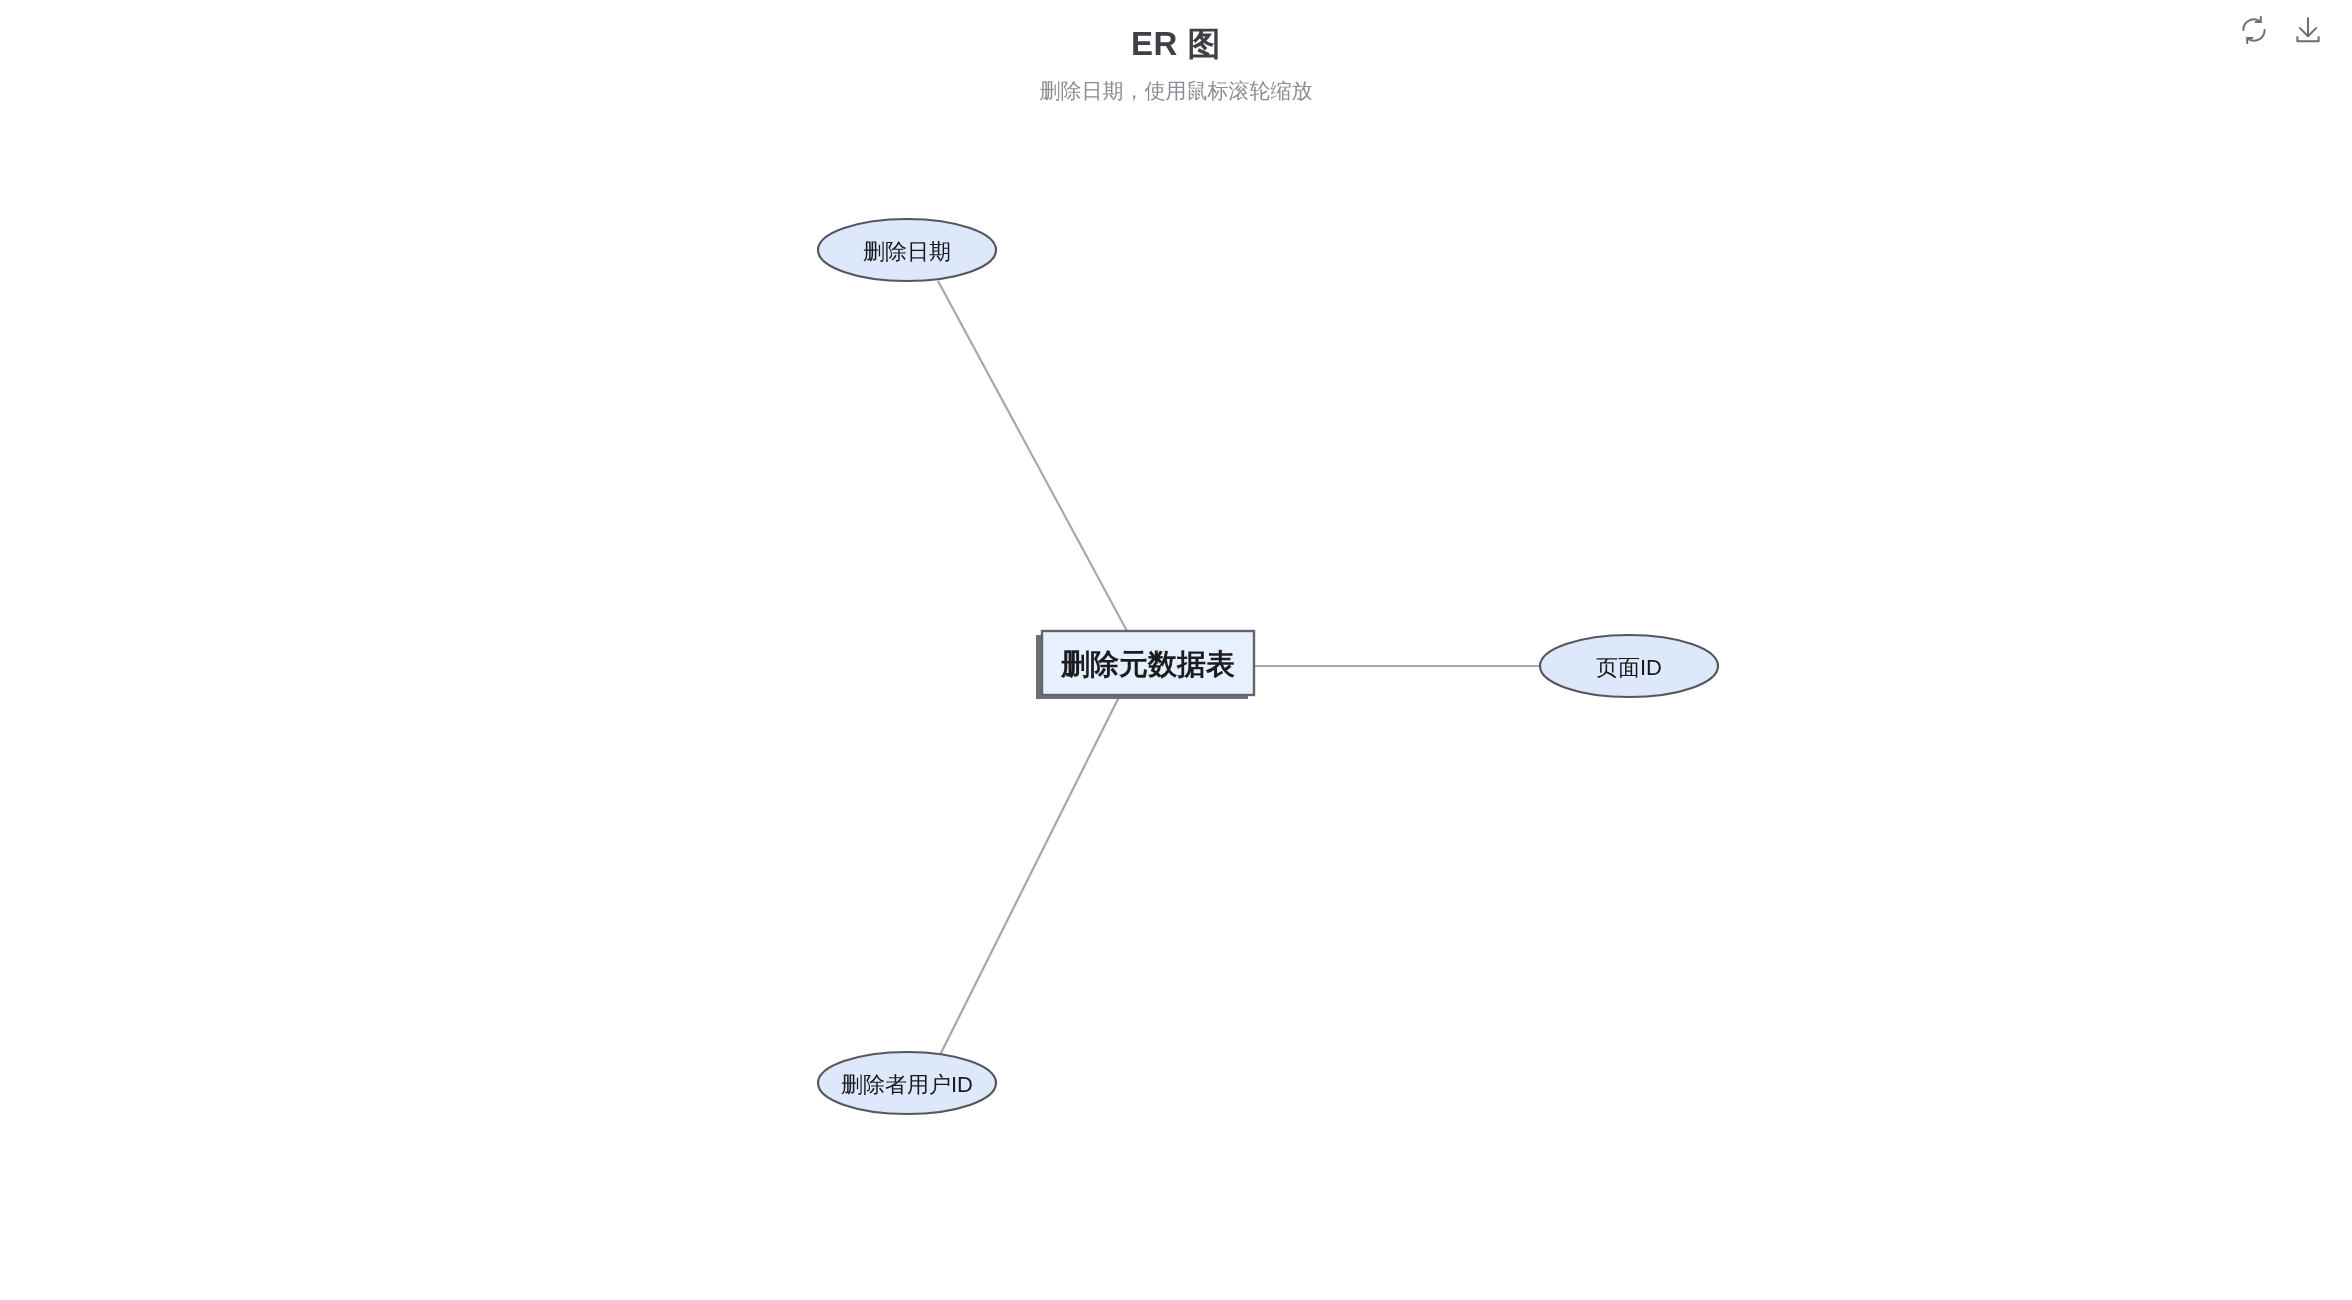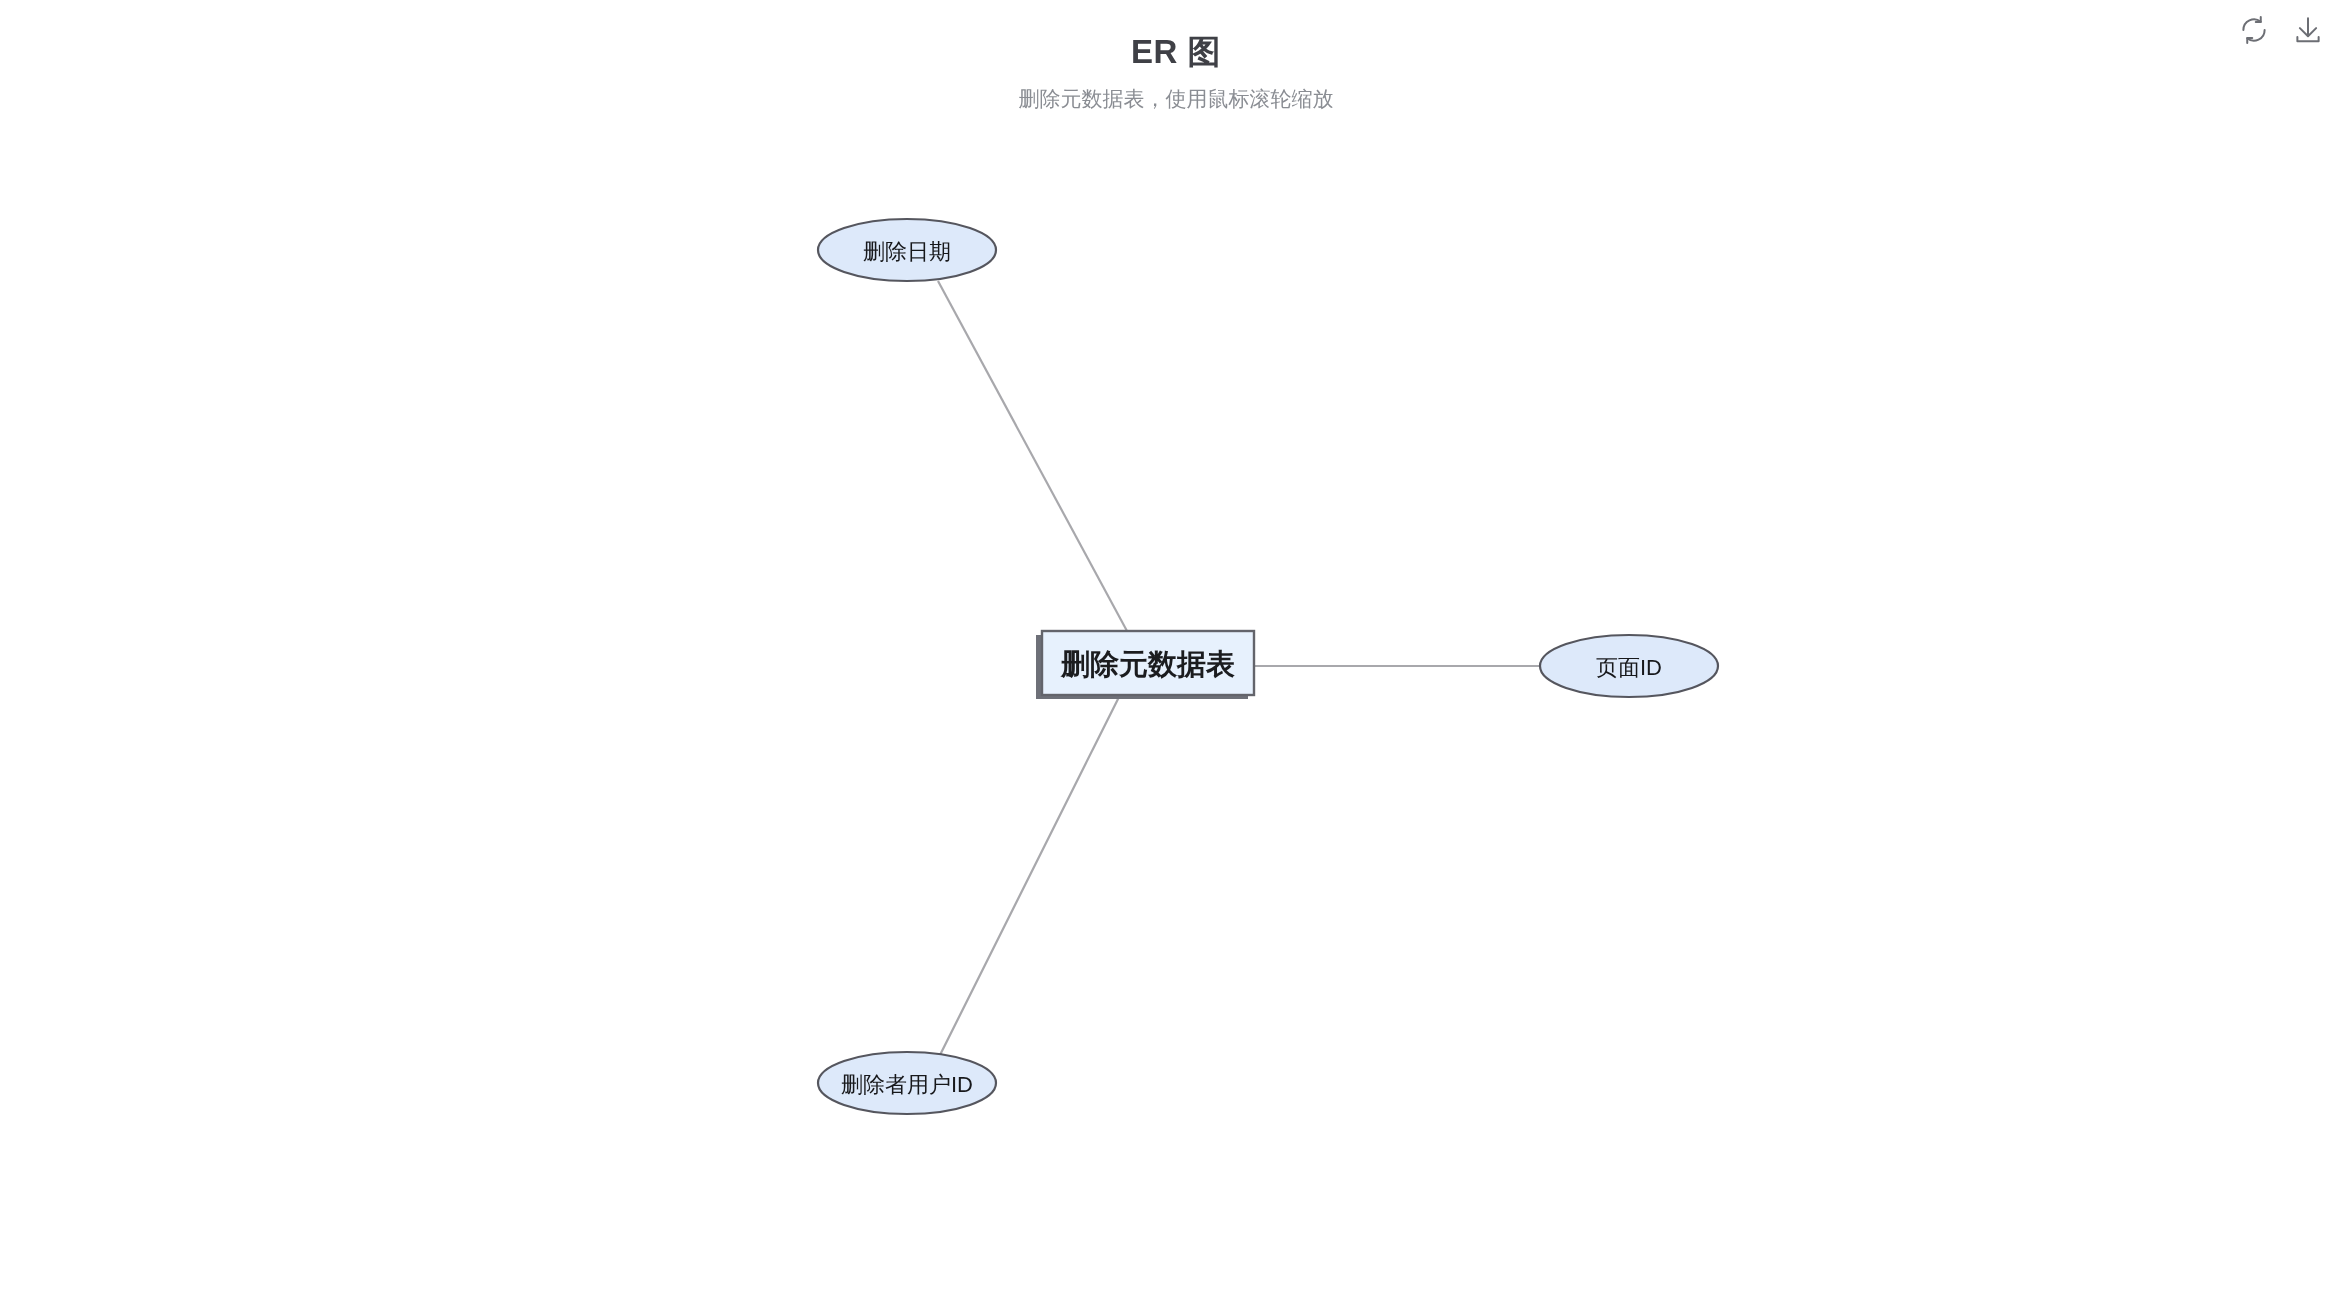--- a/index.html
+++ b/index.html
@@ -40,21 +40,21 @@
   }
   .tool-btn svg { display: block; }
 
   
   .header {
     position: absolute;
     top: 0;
     left: 0;
     width: 2352px;
     text-align: center;
-    padding-top: 34px;
+    padding-top: 26px;
     pointer-events: none;
   }
   .page-title {
     font-size: 33px;
     font-weight: bold;
     color: #3f4046;
     letter-spacing: 0.5px;
     margin: 0;
     line-height: 1.1;
   }
@@ -135,21 +135,21 @@
         <line x1="12" y1="2.5" x2="12" y2="16.5"></line>
         <polyline points="5.5 10.5 12 17 18.5 10.5"></polyline>
         <polyline points="3.5 17.5 3.5 21 20.5 21 20.5 17.5"></polyline>
       </svg>
     </span>
   </button>
 </div>
 
 <div class="header">
   <h1 class="page-title">ER 图</h1>
-  <p class="page-subtitle">删除元数据表，使用鼠标滚轮缩放</p>
+  <p class="page-subtitle">删除日期，使用鼠标滚轮缩放</p>
 </div>
 
 <div class="er-canvas">
   <svg id="er-svg" viewBox="0 0 2352 1300" xmlns="http://www.w3.org/2000/svg">
     <g id="edges-layer">
         <line x1="938" y1="281" x2="1127" y2="631" class="edge-line"></line>
         <line x1="1255" y1="666" x2="1540" y2="666" class="edge-line"></line>
         <line x1="1120" y1="695" x2="940" y2="1055" class="edge-line"></line>
       </g>
     <g id="nodes-layer">

